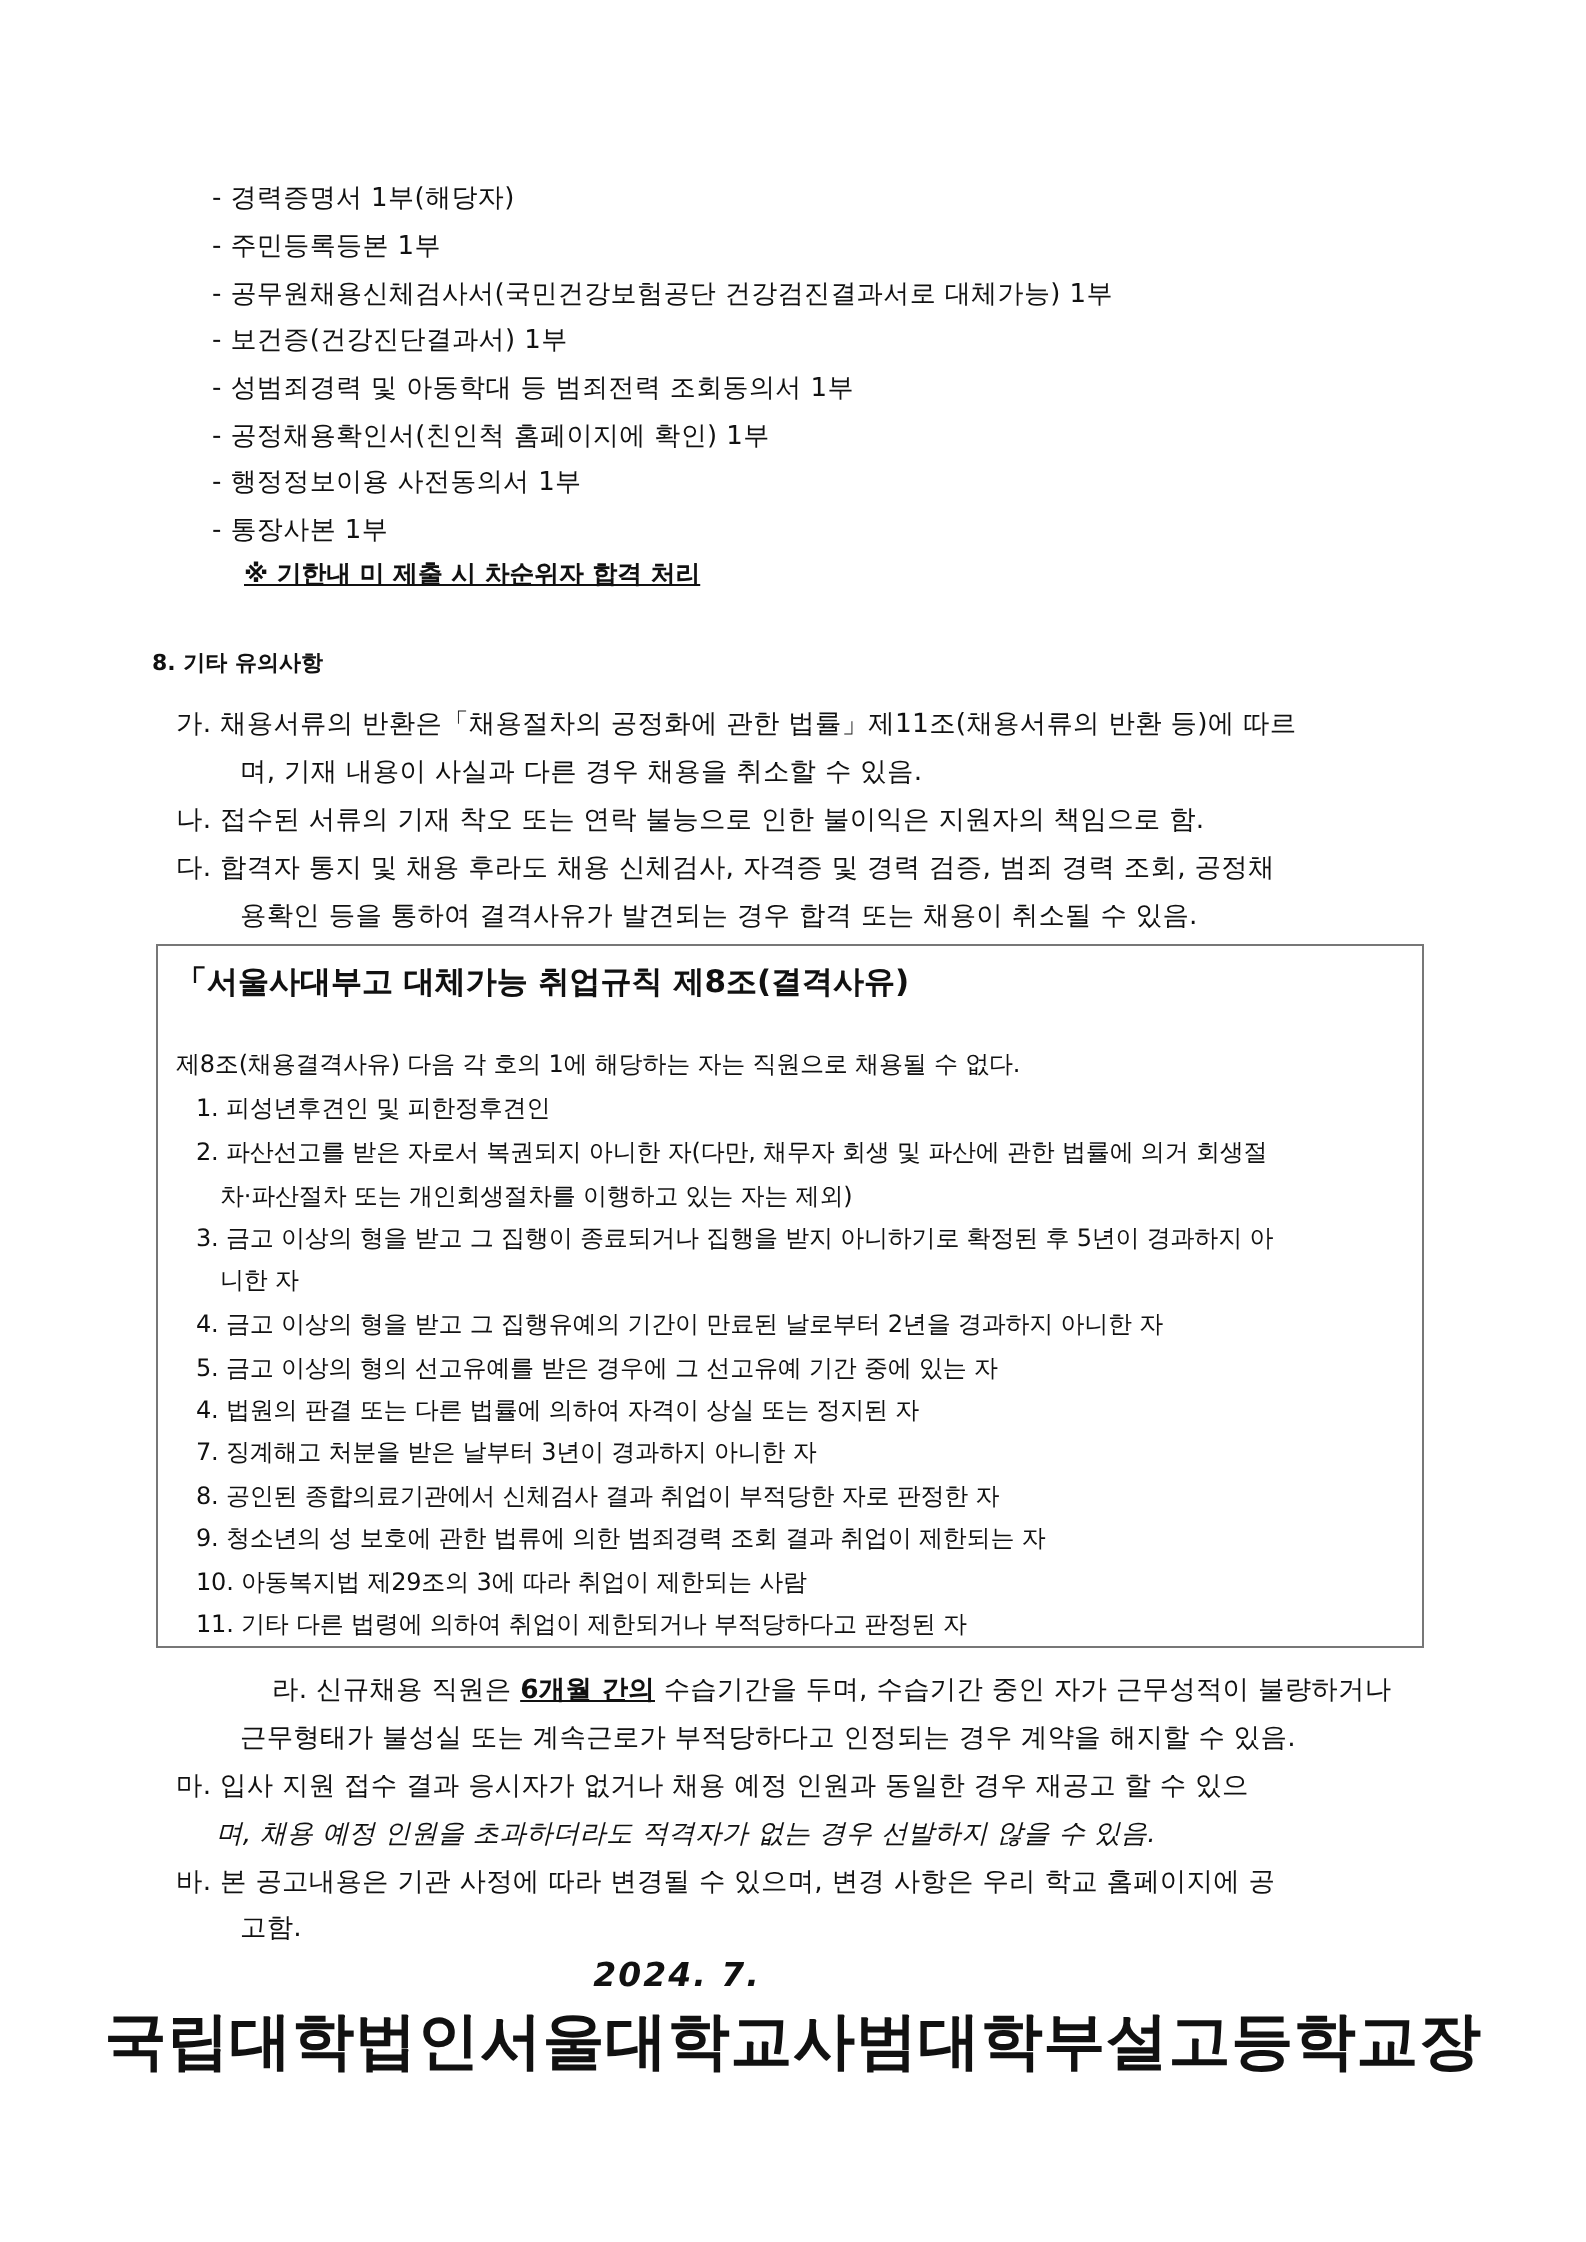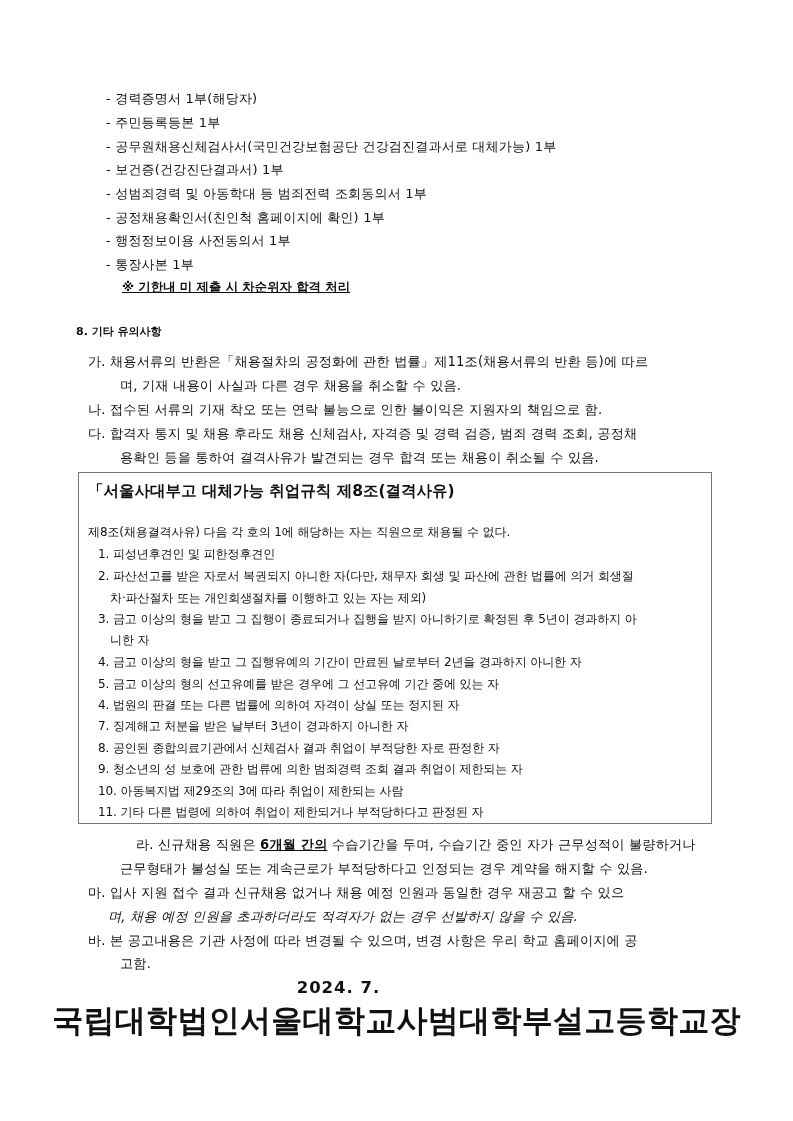--- a/index.html
+++ b/index.html
@@ -63,20 +63,20 @@
 <div class="abs box-text" style="left:98px; top:740px;">8. 공인된 종합의료기관에서 신체검사 결과 취업이 부적당한 자로 판정한 자</div>
 <div class="abs box-text" style="left:98px; top:761px;">9. 청소년의 성 보호에 관한 법류에 의한 범죄경력 조회 결과 취업이 제한되는 자</div>
 <div class="abs box-text" style="left:98px; top:783px;">10. 아동복지법 제29조의 3에 따라 취업이 제한되는 사람</div>
 <div class="abs box-text" style="left:98px; top:804px;">11. 기타 다른 법령에 의하여 취업이 제한되거나 부적당하다고 판정된 자</div>
 
 <div class="abs para" style="left:88px; top:836px;margin-left:48px;">
   <span>라. 신규채용 직원은 </span><span class="u">6개월 간의</span><span> 수습기간을 두며, 수습기간 중인 자가 근무성적이 불량하거나</span>
 </div>
 <div class="abs para" style="left:120px; top:860px;">근무형태가 불성실 또는 계속근로가 부적당하다고 인정되는 경우 계약을 해지할 수 있음.</div>
 
-<div class="abs para" style="left:88px; top:884px;">마. 입사 지원 접수 결과 신규채용 없거나 채용 예정 인원과 동일한 경우 재공고 할 수 있으</div>
+<div class="abs para" style="left:88px; top:884px;">마. 입사 지원 접수 결과 응시자가 없거나 채용 예정 인원과 동일한 경우 재공고 할 수 있으</div>
 <div class="abs para" style="left:108px; top:908px;font-style:italic;">며, 채용 예정 인원을 초과하더라도 적격자가 없는 경우 선발하지 않을 수 있음.</div>
 
 <div class="abs para" style="left:88px; top:932px;">바. 본 공고내용은 기관 사정에 따라 변경될 수 있으며, 변경 사항은 우리 학교 홈페이지에 공</div>
 <div class="abs para" style="left:120px; top:955px;">고함.</div>
 
-<div class="abs date" style="left:0; width:677px; text-align:center; top:978px;">2024.  7.</div>
+<div class="abs date" style="left:0; width:677px; text-align:center; top:978px;font-style:italic;">2024.  7.</div>
 <div class="abs signer" style="left:0; width:793px; text-align:center; top:1000px;">국립대학법인서울대학교사범대학부설고등학교장</div>
 
 </body></html>

